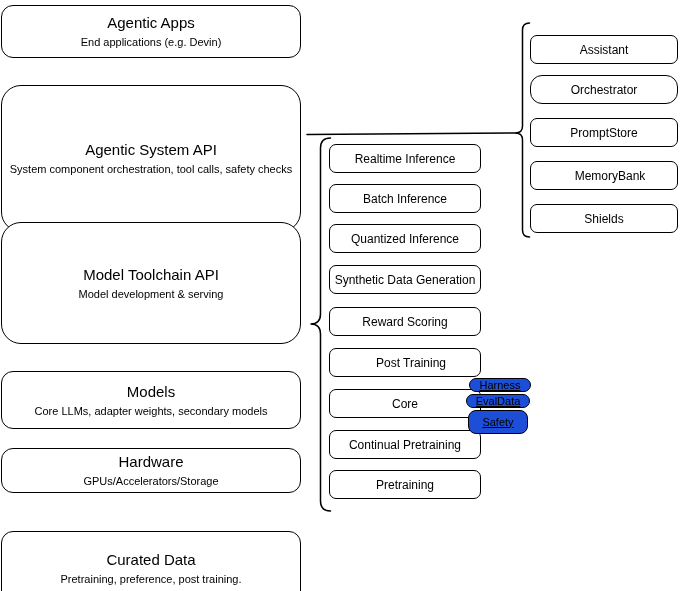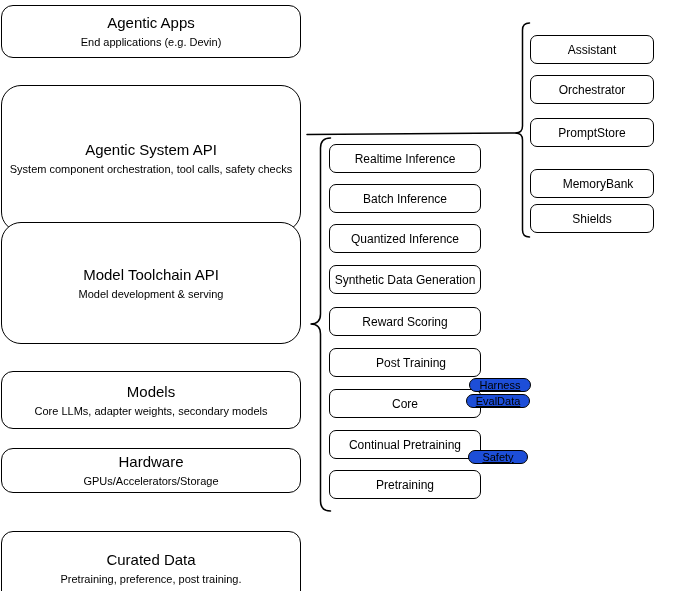--- a/index.html
+++ b/index.html
@@ -17,21 +17,21 @@
     align-items:center; justify-content:center; text-align:left; z-index:2;
   }
   .lbox { left:1px; width:300px; }
   .lbox .title { font-size:15px; line-height:18px; }
   .lbox .subtitle { font-size:11px; line-height:14px; margin-top:3px; }
   .r12 { border-radius:12px; }
   .r20 { border-radius:20px; }
 
   .mbox { left:329px; width:152px; height:29px; border-radius:7px;
           font-size:12px; white-space:nowrap; }
-  .rbox { left:530px; width:124px; height:29px; border-radius:7px; font-size:12px; }
+  .rbox { left:530px; width:148px; height:29px; border-radius:7px; font-size:12px; }
 
   .pill {
     position:absolute; box-sizing:border-box; background:#1d4ed8;
     border:1.5px solid #000000; border-radius:8px; display:flex;
     align-items:center; justify-content:center; font-size:11px;
     line-height:11px; z-index:3; white-space:nowrap;text-decoration:underline;
   }
 </style>
 </head>
 <body>
@@ -101,33 +101,33 @@
   <div class="box mbox" style="top:470px;">
     <span>Pretraining</span>
   </div>
 
   <div class="pill" style="left:469px;top:378px;width:62px;height:14px;">
     <span>Harness</span>
   </div>
   <div class="pill" style="left:466px;top:394px;width:64px;height:14px;">
     <span>EvalData</span>
   </div>
-  <div class="pill" style="left:468px;top:410px;width:60px;height:14px;margin-top:40px;">
+  <div class="pill" style="left:468px;top:410px;width:60px;height:24px;">
     <span>Safety</span>
   </div>
 
   <div class="box rbox" style="top:35px;">
     <span>Assistant</span>
   </div>
-  <div class="box rbox" style="top:75px;">
+  <div class="box rbox" style="top:75px;border-radius:12px;">
     <span>Orchestrator</span>
   </div>
   <div class="box rbox" style="top:118px;">
     <span>PromptStore</span>
   </div>
-  <div class="box rbox" style="top:169px;padding-left:12px;">
+  <div class="box rbox" style="top:161px;padding-left:12px;">
     <span>MemoryBank</span>
   </div>
   <div class="box rbox" style="top:204px;">
     <span>Shields</span>
   </div>
 
 </div>
 
 </body></html>

